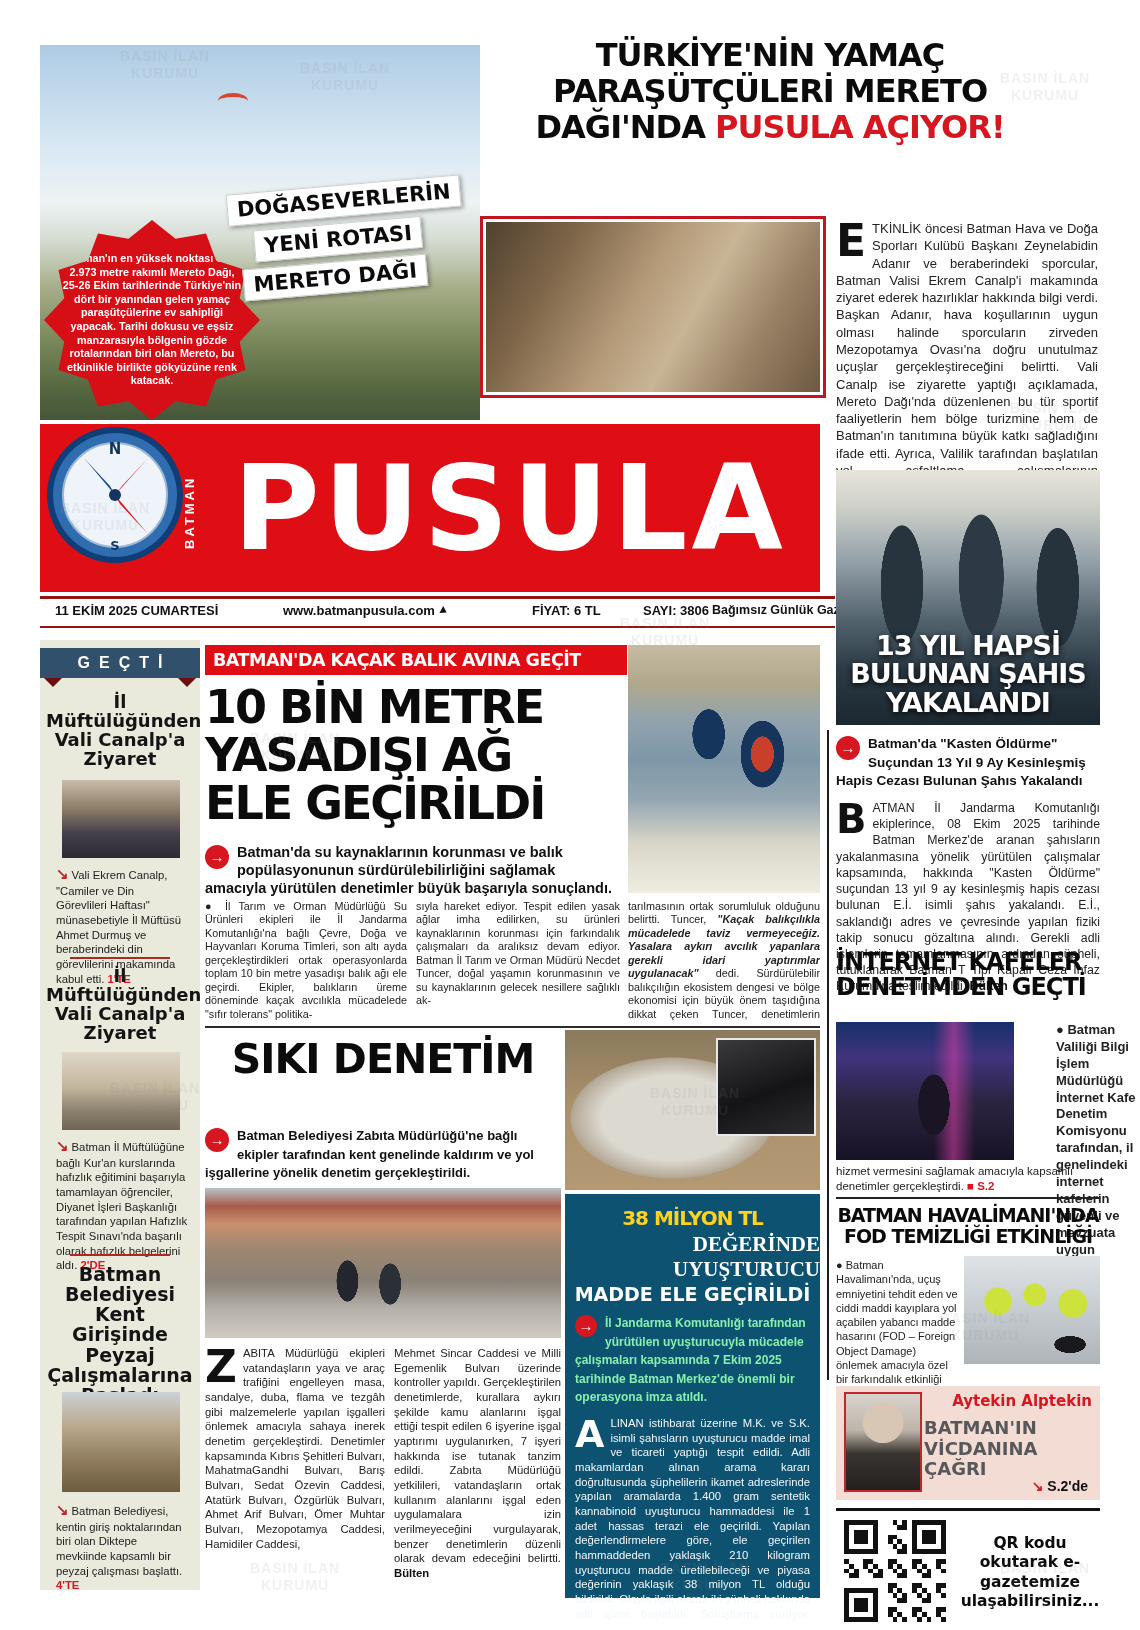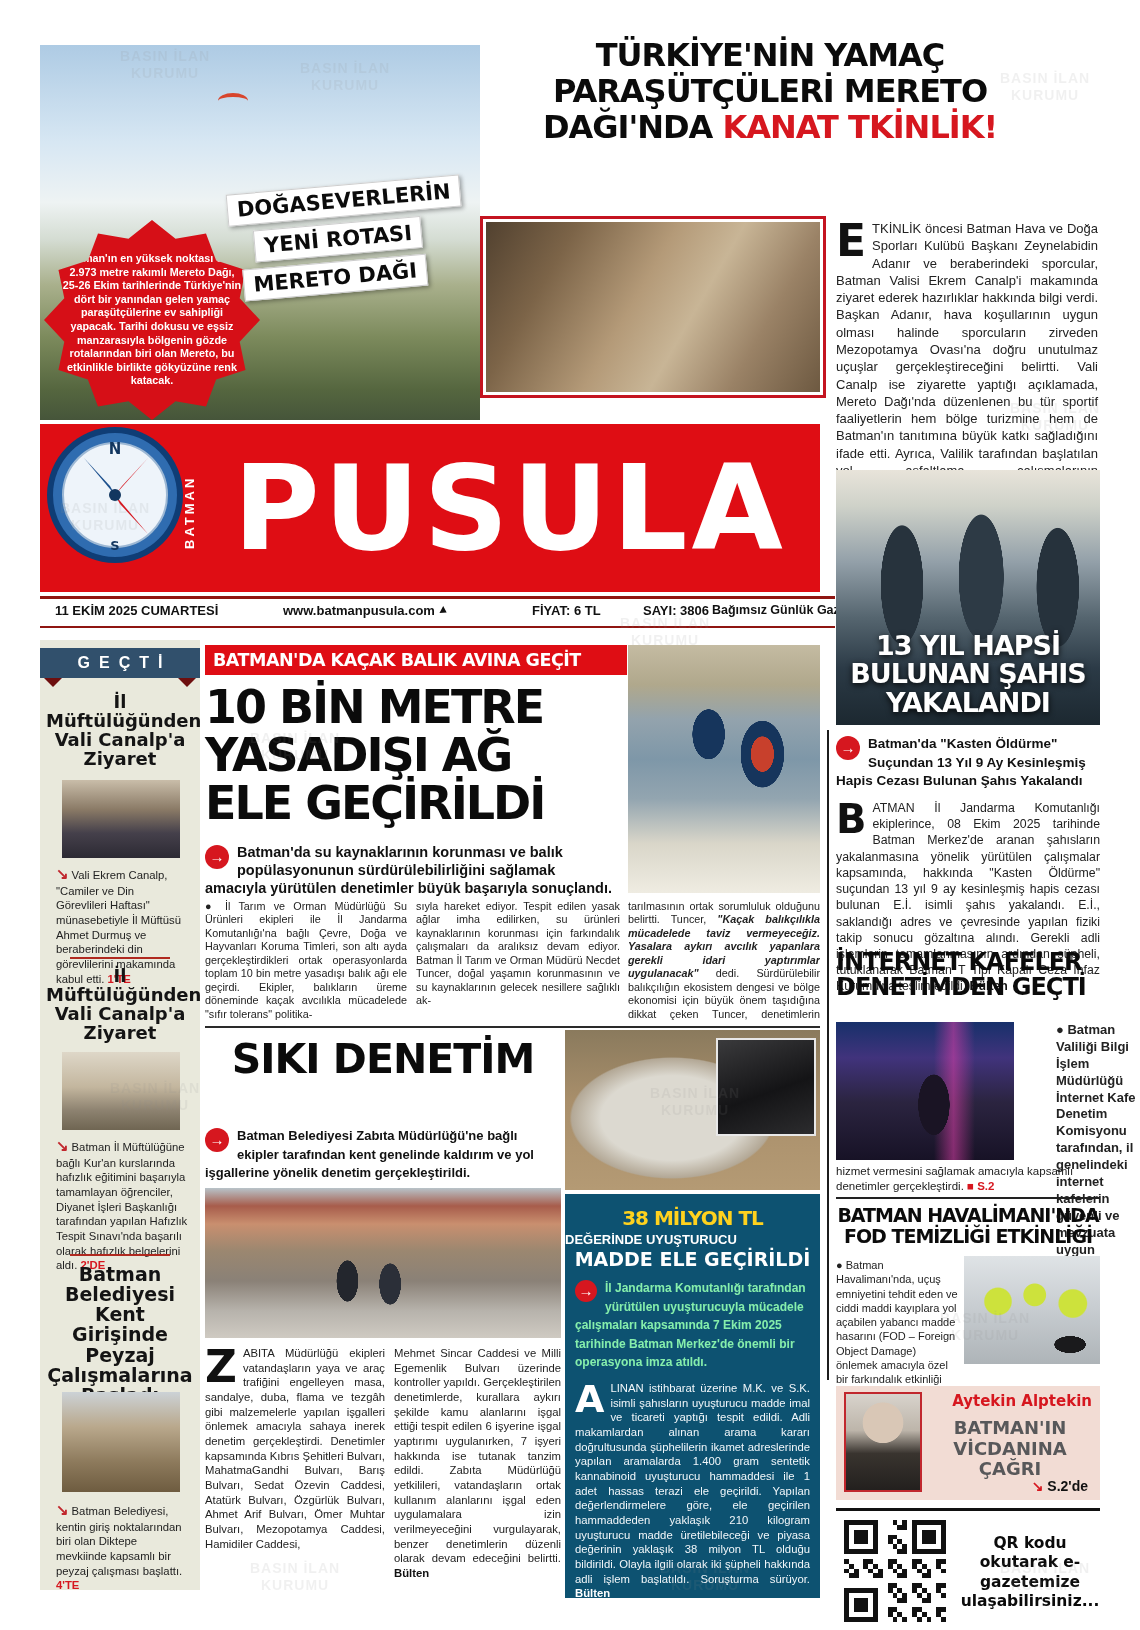--- a/index.html
+++ b/index.html
@@ -59,21 +59,21 @@
   <div class="abs" style="left:214px;top:186px;transform:rotate(-5deg);width:230px;">
     <div style="margin-left:16px;"><span style="display:inline-block;background:#fff;border:1px solid #ccc;box-shadow:2px 2px 4px rgba(0,0,0,.35);padding:3px 9px;font-family:'DejaVu Sans',sans-serif;font-weight:bold;font-size:21px;color:#0b0b0b;">DOĞASEVERLERİN</span></div>
     <div style="margin:6px 0 0 40px;"><span style="display:inline-block;background:#fff;border:1px solid #ccc;box-shadow:2px 2px 4px rgba(0,0,0,.35);padding:3px 9px;font-family:'DejaVu Sans',sans-serif;font-weight:bold;font-size:21px;color:#0b0b0b;">YENİ ROTASI</span></div>
     <div style="margin:6px 0 0 26px;"><span style="display:inline-block;background:#fff;border:1px solid #ccc;box-shadow:2px 2px 4px rgba(0,0,0,.35);padding:3px 9px;font-family:'DejaVu Sans',sans-serif;font-weight:bold;font-size:21px;color:#0b0b0b;">MERETO DAĞI</span></div>
   </div>
 
   <div class="abs disp" style="left:440px;top:38px;width:660px;text-align:center;font-size:32px;line-height:1.12;letter-spacing:-1px;">
     <div>TÜRKİYE'NİN YAMAÇ</div>
     <div>PARAŞÜTÇÜLERİ MERETO</div>
     <div>
-      <span>DAĞI'NDA </span><span style="color:#d6171f;">KANAT TKİNLİK!</span>
+      <span>DAĞI'NDA </span><span style="color:#d6171f;">PUSULA AÇIYOR!</span>
     </div>
   </div>
 
   <div class="abs photo" style="left:480px;top:216px;width:340px;height:176px;border:3px solid #c41420;box-shadow:inset 0 0 0 3px #fff;
               background:linear-gradient(120deg,#4f3f2e 0%,#7c6448 22%,#b49a78 45%,#c8b596 60%,#9a8266 78%,#6b573f 100%),radial-gradient(circle at 10% 35%,#a92420 0 7%,transparent 8%);background-blend-mode:normal;"></div>
 
   <div class="abs jtext" style="left:836px;top:220px;width:262px;font-size:13px;line-height:1.33;">
     <span class="dropcap">E</span><span>TKİNLİK öncesi Batman Hava ve Doğa Sporları Kulübü Başkanı Zeynelabidin Adanır ve beraberindeki sporcular, Batman Valisi Ekrem Canalp'i makamında ziyaret ederek hazırlıklar hakkında bilgi verdi. Başkan Adanır, hava koşullarının uygun olması halinde sporcuların zirveden Mezopotamya Ovası'na doğru unutulmaz uçuşlar gerçekleştireceğini belirtti. Vali Canalp ise ziyarette yaptığı açıklamada, Mereto Dağı'nda düzenlenen bu tür sportif faaliyetlerin hem bölge turizmine hem de Batman'ın tanıtımına büyük katkı sağladığını ifade etti. Ayrıca, Valilik tarafından başlatılan yol asfaltlama çalışmalarının tamamlanmasıyla birlikte dağa ulaşımın artık çok daha güvenli hale geleceğini vurguladı. Sadece yamaç paraşütçülerinin değil, doğa ve tarih tutkunlarının da ilgisini çeken Mereto Dağı; yüksekliği, manzarası ve ulaşılabilirliği sayesinde bölgenin cazibe merkezi olma yolunda hızla ilerliyor. </span><span class="byline">Hüseyin Doğru</span>
   </div>
 
@@ -170,21 +170,21 @@
     <span>Mehmet Sincar Caddesi ve Milli Egemenlik Bulvarı üzerinde kontroller yapıldı. Gerçekleştirilen denetimlerde, kurallara aykırı şekilde kamu alanlarını işgal ettiği tespit edilen 6 işyerine işgal yaptırımı uygulanırken, 7 işyeri hakkında ise tutanak tanzim edildi. Zabıta Müdürlüğü yetkilileri, vatandaşların ortak kullanım alanlarını işgal eden uygulamalara izin verilmeyeceğini vurgulayarak, benzer denetimlerin düzenli olarak devam edeceğini belirtti. </span><span class="byline">Bülten</span>
   </div>
 
   <div class="abs photo" style="left:565px;top:1030px;width:255px;height:160px;
               background:radial-gradient(ellipse at 42% 55%,#dcd9d0 0 34%,#b3a896 48%,transparent 49%),linear-gradient(180deg,#8a7a5d 0%,#a98f6b 45%,#b49a74 100%);"></div>
   <div class="abs photo" style="left:716px;top:1038px;width:96px;height:94px;border:2px solid #e8e8e8;
               background:linear-gradient(160deg,#3a3a3c 0%,#141416 55%,#2c2c2e 100%),radial-gradient(circle at 50% 40%,#6f6f72 0 18%,transparent 19%);"></div>
 
   <div class="abs" style="left:565px;top:1194px;width:255px;height:404px;background:#0d5271;color:#fff;padding:0;">
     <div style="margin-top:12px;text-align:center;font-family:'DejaVu Sans',sans-serif;font-weight:bold;font-size:20px;color:#ffd21e;letter-spacing:-1px;">38 MİLYON TL</div>
-    <div style="text-align:left;font-family:Liberation Sans, sans-serif;font-weight:bold;font-size:13px;color:#fff;margin-top:2px;">DEĞERİNDE UYUŞTURUCU</div>
+    <div style="text-align:right;font-family:Liberation Serif, serif;font-weight:bold;font-size:21px;color:#fff;margin-top:2px;">DEĞERİNDE UYUŞTURUCU</div>
     <div style="text-align:center;font-family:'DejaVu Sans',sans-serif;font-weight:bold;font-size:19px;color:#fff;margin-top:1px;">MADDE ELE GEÇİRİLDİ</div>
     <div style="margin:8px 10px 0 10px;">
       <span class="arrowball" style="width:22px;height:22px;line-height:21px;">→</span>
       <span style="font-weight:bold;font-size:12px;line-height:1.3;color:#86efac;">İl Jandarma Komutanlığı tarafından yürütülen uyuşturucuyla mücadele çalışmaları kapsamında 7 Ekim 2025 tarihinde Batman Merkez'de önemli bir operasyona imza atıldı.</span>
     </div>
     <div class="jtext" style="margin:10px 10px 0 10px;font-size:11.3px;line-height:1.3;color:#f2f7fa;">
       <span class="dropcap" style="color:#fff;font-size:38px;">A</span><span>LINAN istihbarat üzerine M.K. ve S.K. isimli şahısların uyuşturucu madde imal ve ticareti yaptığı tespit edildi. Adli makamlardan alınan arama kararı doğrultusunda şüphelilerin ikamet adreslerinde yapılan aramalarda 1.400 gram sentetik kannabinoid uyuşturucu hammaddesi ile 1 adet hassas terazi ele geçirildi. Yapılan değerlendirmelere göre, ele geçirilen hammaddeden yaklaşık 210 kilogram uyuşturucu madde üretilebileceği ve piyasa değerinin yaklaşık 38 milyon TL olduğu bildirildi. Olayla ilgili olarak iki şüpheli hakkında adli işlem başlatıldı. Soruşturma sürüyor. </span><span class="byline" style="color:#fff;">Bülten</span>
     </div>
   </div>
 
@@ -226,21 +226,21 @@
   <div class="abs" style="left:836px;top:1258px;width:122px;font-size:11px;line-height:1.3;color:#222;">
     <span>● Batman Havalimanı'nda, uçuş emniyetini tehdit eden ve ciddi maddi kayıplara yol açabilen yabancı madde hasarını (FOD – Foreign Object Damage) önlemek amacıyla özel bir farkındalık etkinliği düzenlendi. </span><span class="pageref">■ S.3</span>
   </div>
   <div class="abs photo" style="left:964px;top:1256px;width:136px;height:108px;
               background:radial-gradient(circle at 25% 42%,#cde23c 0 11%,transparent 12%),radial-gradient(circle at 52% 36%,#cde23c 0 11%,transparent 12%),radial-gradient(circle at 80% 44%,#cde23c 0 11%,transparent 12%),radial-gradient(ellipse 26px 14px at 78% 82%,#1a1a1c 0 60%,transparent 61%),linear-gradient(180deg,#dfe3e6 0%,#c9ced2 45%,#aeb4b8 100%);"></div>
 
   <div class="abs" style="left:836px;top:1386px;width:264px;height:114px;background:#f2dcd4;">
     <div class="photo" style="position:absolute;left:8px;top:6px;width:74px;height:96px;border:2px solid #c1272d;
                 background:radial-gradient(circle at 50% 30%,#d9c7b6 0 26%,transparent 27%),linear-gradient(180deg,#d8d3cc 0%,#bdb5aa 38%,#39342f 62%,#23201e 100%);"></div>
     <div style="position:absolute;right:8px;top:6px;color:#d6171f;font-family:'DejaVu Sans',sans-serif;font-weight:bold;font-size:15px;">Aytekin Alptekin</div>
-    <div style="position:absolute;left:88px;top:32px;width:172px;text-align:center;color:#58585a;font-family:'DejaVu Sans',sans-serif;font-weight:bold;font-size:18px;line-height:1.15;">
+    <div style="position:absolute;left:88px;top:32px;width:172px;text-align:left;color:#58585a;font-family:'DejaVu Sans',sans-serif;font-weight:bold;font-size:18px;line-height:1.15;">
       <div>BATMAN'IN</div>
       <div>VİCDANINA ÇAĞRI</div>
     </div>
     <div style="position:absolute;right:12px;bottom:6px;font-weight:bold;font-size:14px;color:#111;">
       <span style="color:#d6171f;">↘</span>
       <span>S.2'de</span>
     </div>
   </div>
   <div class="abs" style="left:836px;top:1508px;width:264px;height:3px;background:#111;"></div>
 

